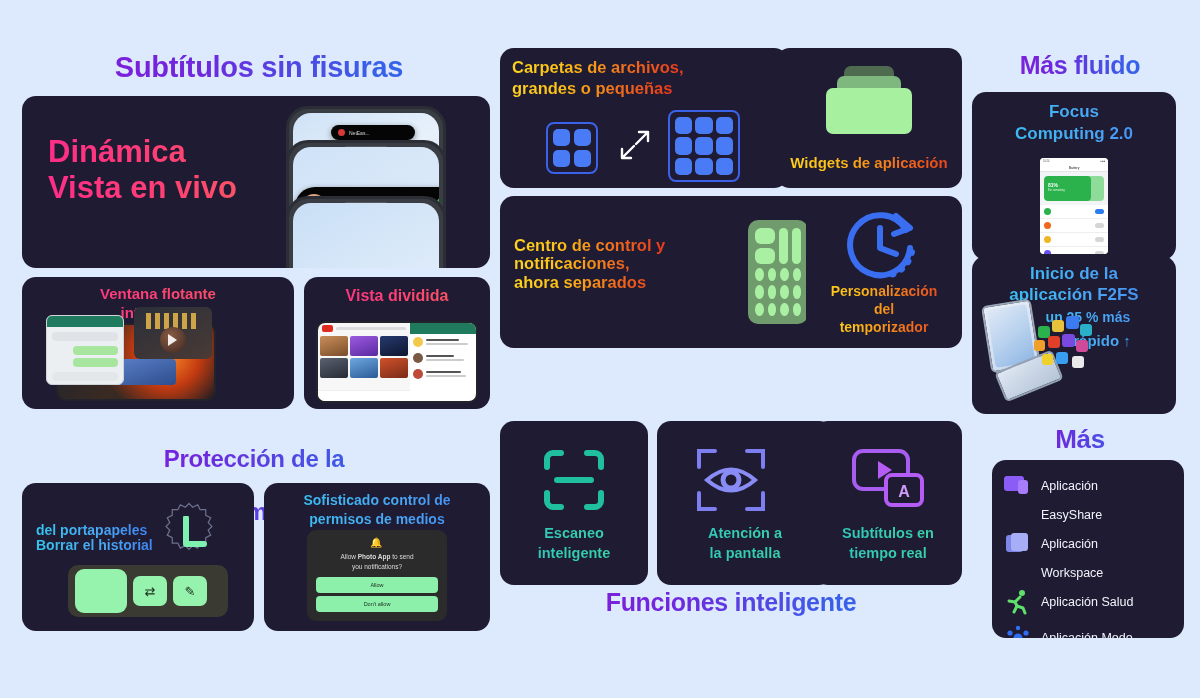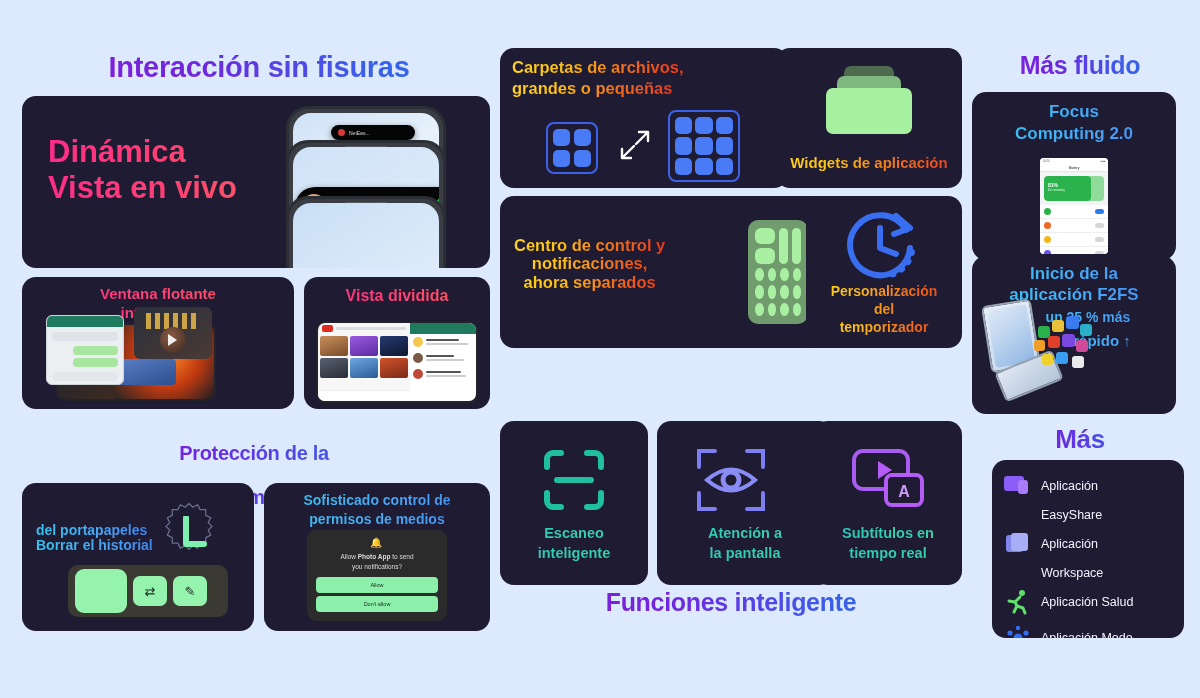--- a/index.html
+++ b/index.html
@@ -141,21 +141,21 @@
 
   
   .art-fill { position:absolute; inset:0; }
   .ph-dark { position:absolute; border-radius:9px; background:#14151a; border:2px solid #23242b; overflow:hidden;}
 </style>
 </head>
 <body>
 
 <div class="stage">
 
-  <div class="sect-title" style="left:14px; top:52px; width:490px; font-size:29px;">Interacción sin fisuras</div>
+  <div class="sect-title" style="left:14px; top:52px; width:490px; font-size:29px;">Subtítulos sin fisuras</div>
 
   <div class="card" style="left:22px; top:96px; width:468px; height:172px;">
     <div style="position:absolute; left:26px; top:38px; width:250px;">
       <div class="pink" style="font-size:31px;">Dinámica</div>
       <div class="pink" style="font-size:31px;">Vista en vivo</div>
     </div>
 
     <div class="phone-wrap">
       <div class="phone-body">
         <div class="phone-screen">
@@ -261,21 +261,21 @@
             <span style="flex:1;">
                 <span style="display:block;height:2.5px;background:#555;border-radius:2px;width:75%;"></span>
             <span style="display:block;height:2px;background:#ccc;border-radius:2px;width:85%;margin-top:2px;"></span>
               </span>
           </div>
         </div>
       </div>
     </div>
   </div>
 
-  <div class="sect-title" style="left:14px; top:420px; width:480px; font-size:20px;">
+  <div class="sect-title" style="left:14px; top:420px; width:480px; font-size:24px;">
     <span>Protección de la</span><br>
     <span>información más completa</span>
   </div>
 
   <div class="card" style="left:22px; top:483px; width:232px; height:148px;">
     <div class="cyan" style="position:absolute; left:14px; top:10px; font-size:14px;margin-top:44px;">Borrar el historial</div>
     <div class="cyan" style="position:absolute; left:14px; top:39px; font-size:14px;">del portapapeles</div>
     <svg class="seal" viewBox="0 0 100 100">
       <path d="M50 4 l6 6 8-4 4 8 9 0 0 9 8 4-4 8 6 6-6 6 4 8-8 4 0 9-9 0-4 8-8-4-6 6-6-6-8 4-4-8-9 0 0-9-8-4 4-8-6-6 6-6-4-8 8-4 0-9 9 0 4-8 8 4z" fill="none" stroke="#6d6f8c" stroke-width="2"></path>
     </svg>
@@ -331,21 +331,21 @@
 
   <div class="card" style="left:776px; top:48px; width:186px; height:140px;">
     <div class="stack" style="position:absolute; left:50px; top:18px;">
       <i class="s1"></i>
         <i class="s2"></i>
         <i class="s3"></i>
     </div>
     <div class="warm ctr" style="position:absolute; left:0; right:0; bottom:16px; font-size:15px;">Widgets de aplicación</div>
   </div>
 
-  <div class="card" style="left:500px; top:196px; width:336px; height:152px;text-align:center;">
+  <div class="card" style="left:500px; top:196px; width:336px; height:152px;">
     <div style="position:absolute; left:14px; top:40px;">
       <div class="warm" style="font-size:16.5px;">Centro de control y</div>
       <div class="warm" style="font-size:16.5px;">notificaciones,</div>
       <div class="warm" style="font-size:16.5px;">ahora separados</div>
     </div>
     <div class="cc" style="position:absolute; right:28px; top:24px;">
       <div class="cc-top">
         <div class="cc-left">
             <i></i>
             <i></i>

